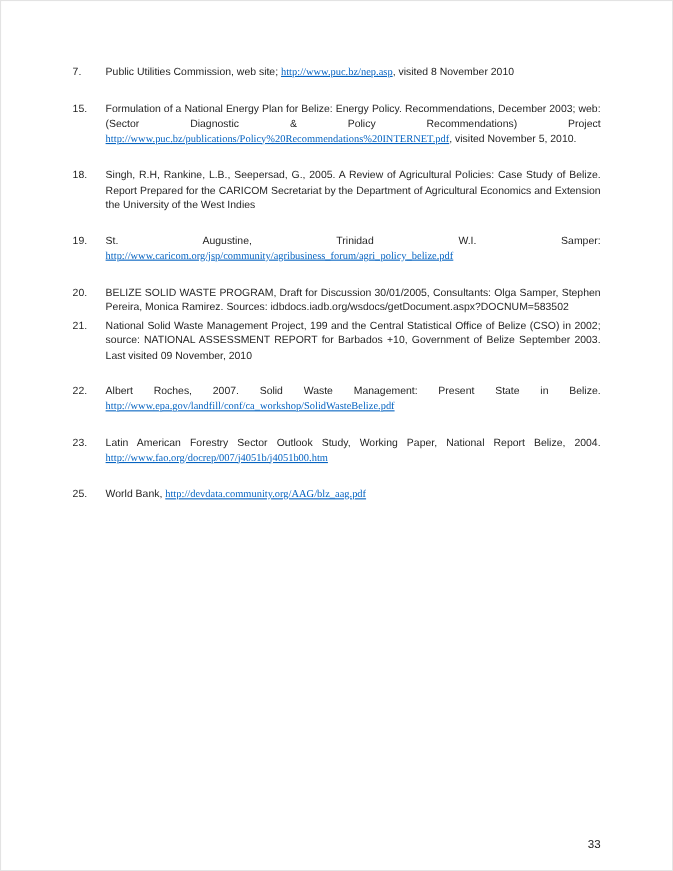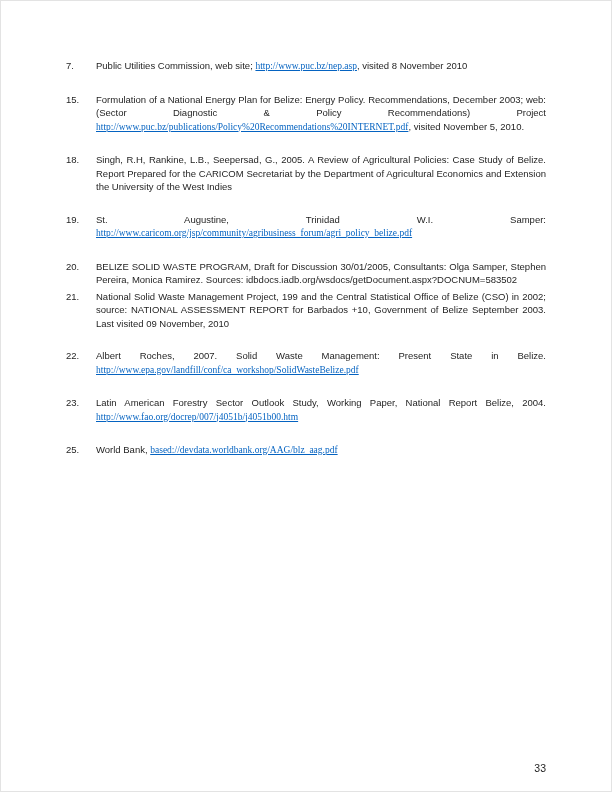--- a/index.html
+++ b/index.html
@@ -85,19 +85,19 @@
       <div class="ref">
         <span class="num">22.</span>
         <div class="body"><span>Albert Roches, 2007. Solid Waste Management: Present State in Belize. </span><a class="link" href="#">http://www.epa.gov/landfill/conf/ca_workshop/SolidWasteBelize.pdf</a></div>
       </div>
       <div class="ref">
         <span class="num">23.</span>
         <div class="body"><span>Latin American Forestry Sector Outlook Study, Working Paper, National Report Belize, 2004. </span><a class="link" href="#">http://www.fao.org/docrep/007/j4051b/j4051b00.htm</a></div>
       </div>
       <div class="ref">
         <span class="num">25.</span>
-        <div class="body"><span>World Bank, </span><a class="link" href="#">based://devdata.worldbank.org/AAG/blz_aag.pdf</a></div>
+        <div class="body"><span>World Bank, </span><a class="link" href="#">http://devdata.community.org/AAG/blz_aag.pdf</a></div>
       </div>
     </div>
   <div class="footer">
     <span>33</span>
   </div>
 </div>
 
 </body></html>

